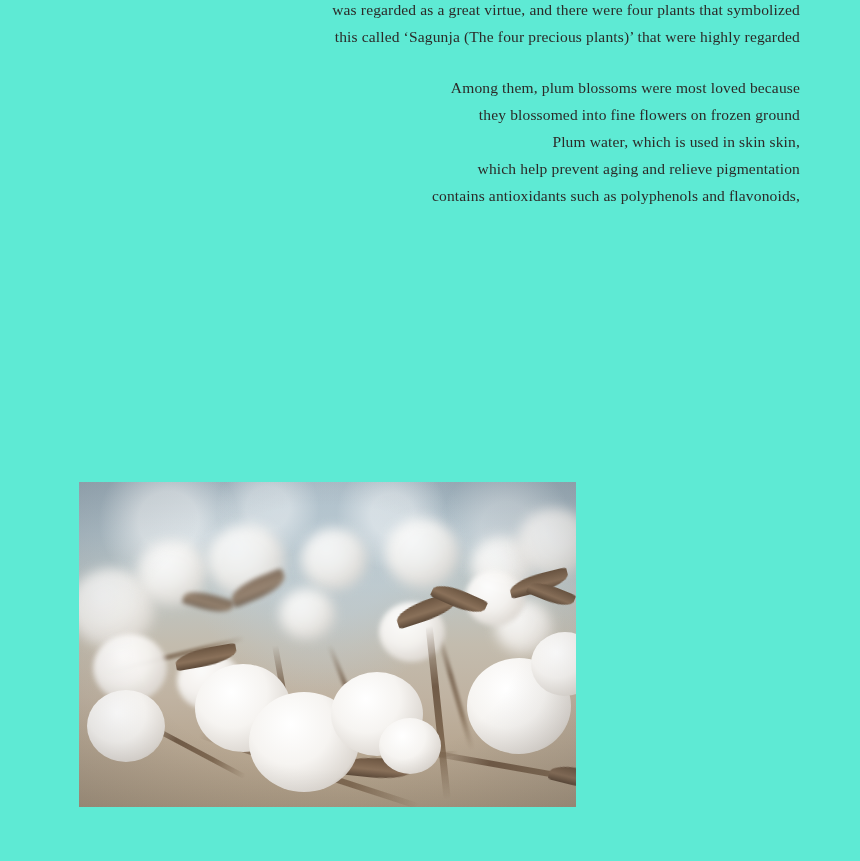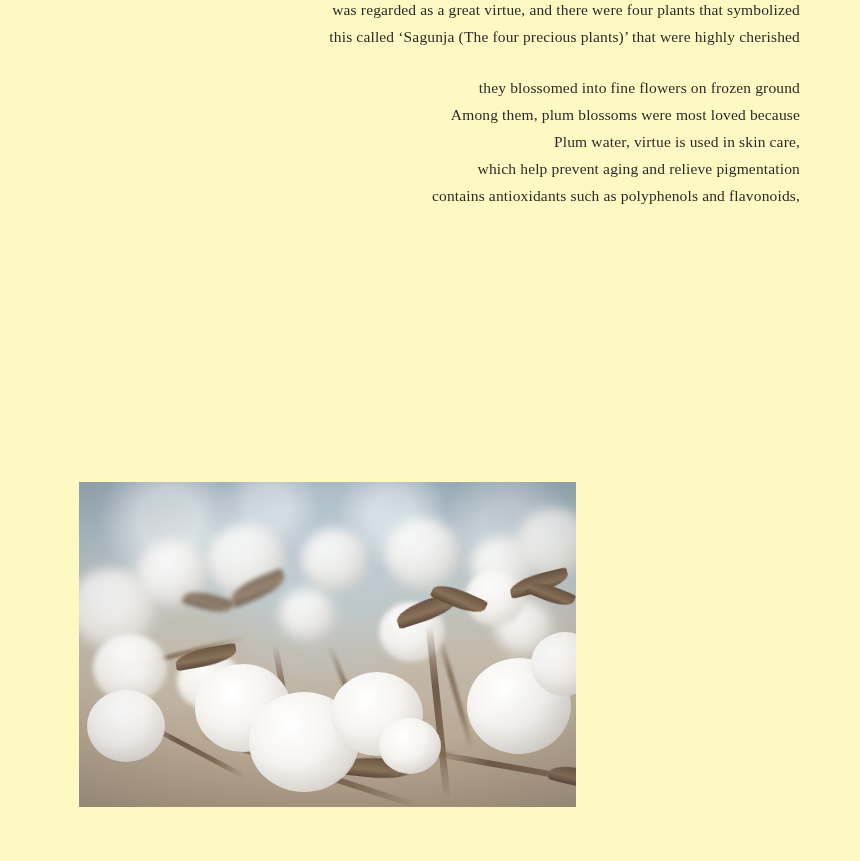--- a/index.html
+++ b/index.html
@@ -11,21 +11,21 @@
     width: 860px;
     height: 861px;
     position: relative;
     font-family: "Liberation Serif", serif;
     overflow: hidden;
   }
 
   .page {
     position: absolute;
     inset: 0;
-    background: #fef9c3;
+    background: #5eead4;
   }
 
   
   .text-block {
     position: absolute;
     right: 60px;
     text-align: right;
     color: #2c2a28;
     font-family: "Liberation Serif", serif;
     font-size: 15.5px;
@@ -116,27 +116,27 @@
     pointer-events: none;
   }
 </style>
 </head>
 <body>
 
 <div class="page">
 
   <div class="text-block block-top">
     <span class="text-line">was regarded as a great virtue, and there were four plants that symbolized</span>
-    <span class="text-line">this called ‘Sagunja (The four precious plants)’ that were highly cherished</span>
+    <span class="text-line">this called ‘Sagunja (The four precious plants)’ that were highly regarded</span>
   </div>
 
   <div class="text-block block-bottom">
+    <span class="text-line">Among them, plum blossoms were most loved because</span>
     <span class="text-line">they blossomed into fine flowers on frozen ground</span>
-    <span class="text-line">Among them, plum blossoms were most loved because</span>
-    <span class="text-line">Plum water, virtue is used in skin care,</span>
+    <span class="text-line">Plum water, which is used in skin skin,</span>
     <span class="text-line">which help prevent aging and relieve pigmentation</span>
     <span class="text-line">contains antioxidants such as polyphenols and flavonoids,</span>
   </div>
 
   <div class="photo-frame">
     <div class="photo">
 
       <div class="puff blur-far" style="left:-10px; top:86px; width:86px; height:80px;"></div>
       <div class="puff blur-far" style="left:58px; top:58px; width:70px; height:66px;"></div>
       <div class="puff blur-far" style="left:128px; top:42px; width:78px; height:72px;"></div>

